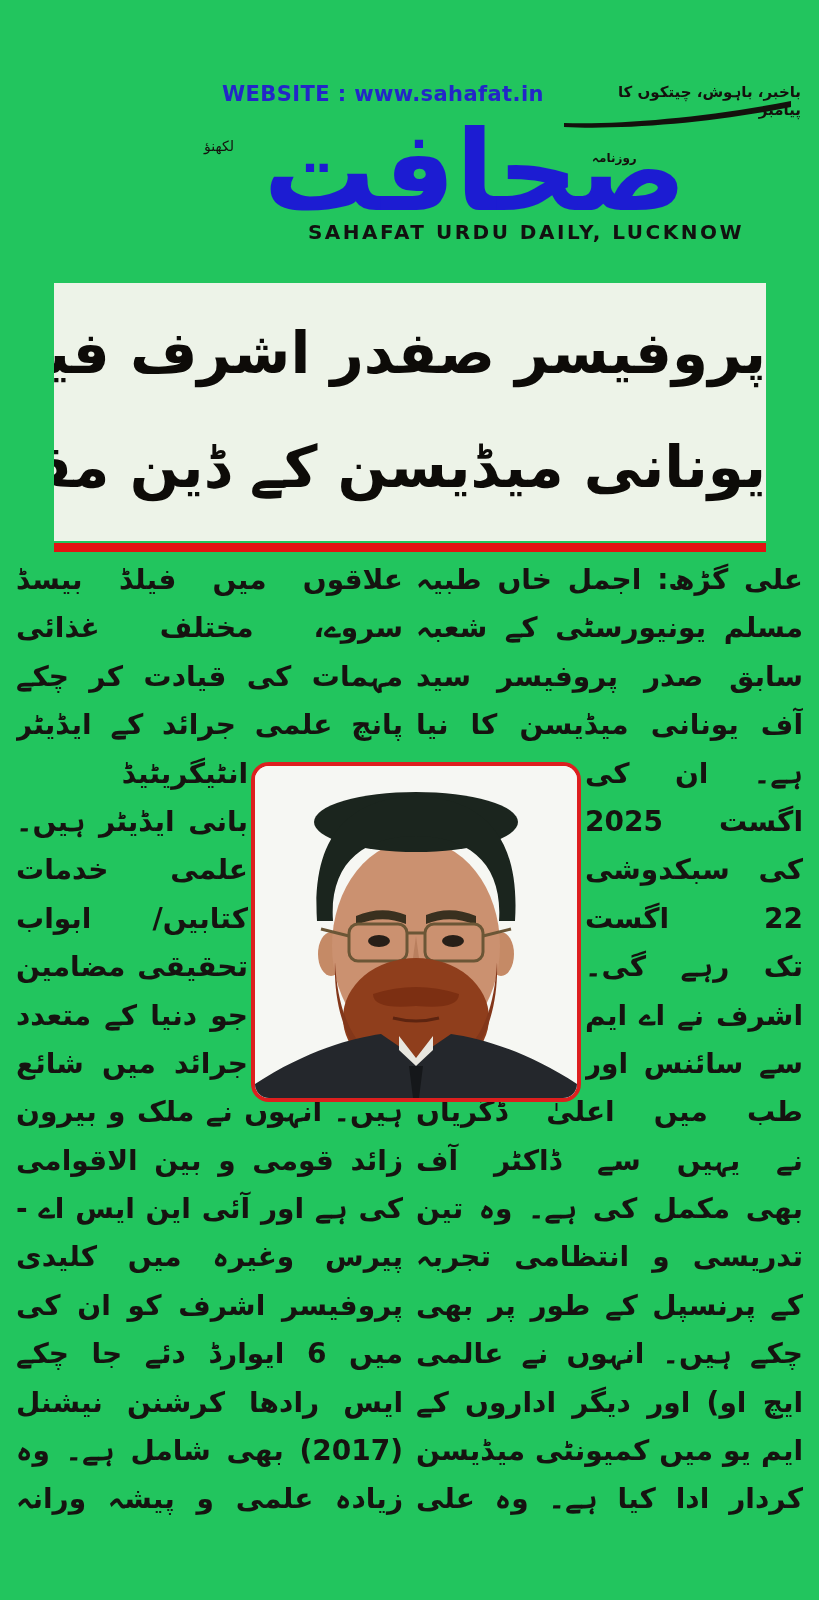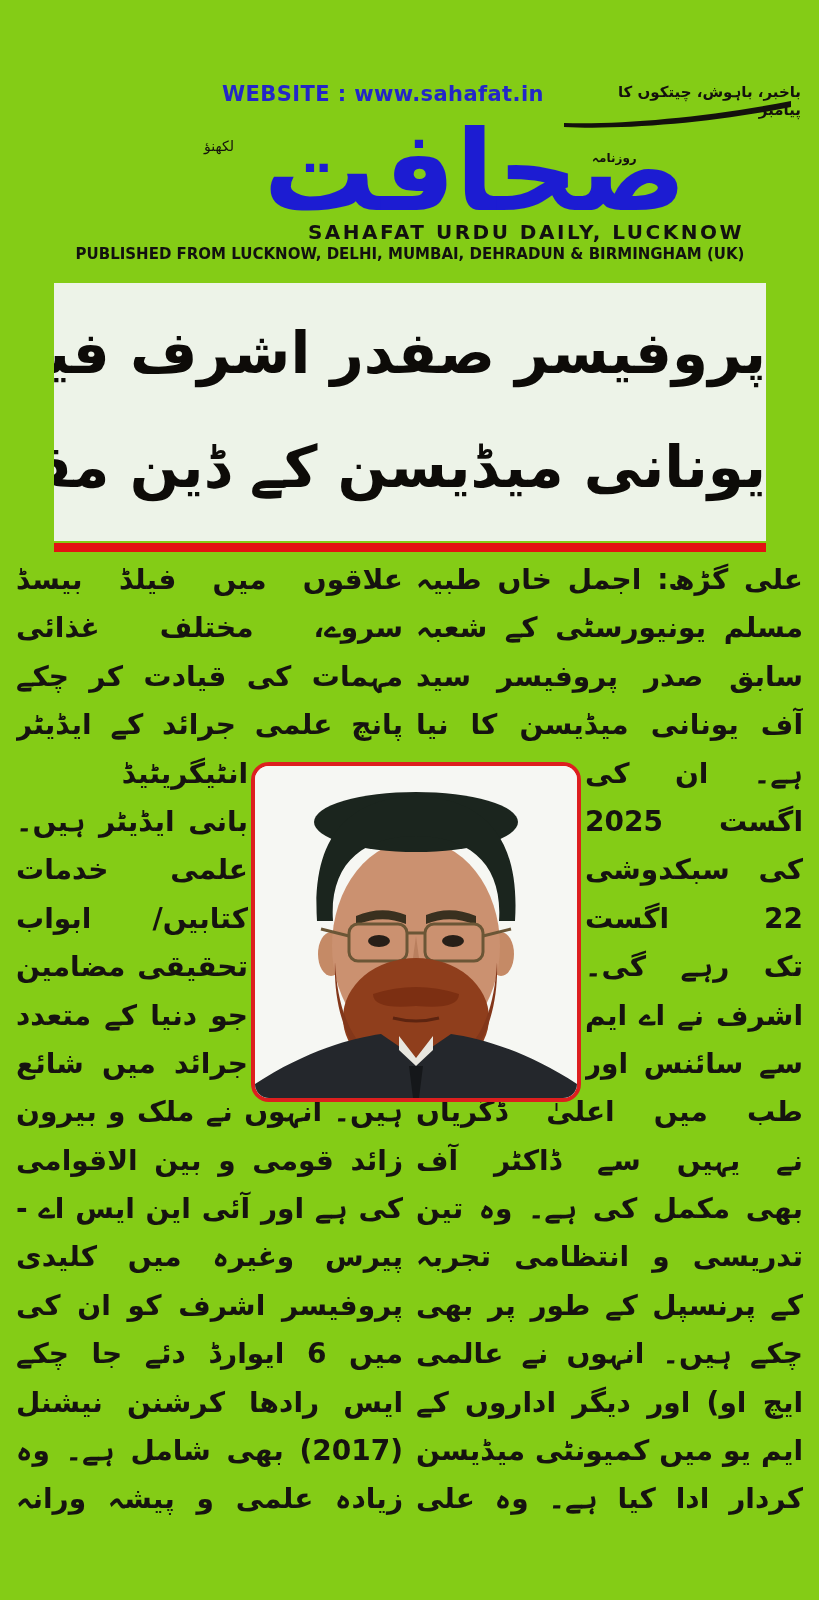--- a/index.html
+++ b/index.html
@@ -1,17 +1,17 @@
 <!DOCTYPE html>
 <html lang="ur"><head>
 <meta charset="utf-8">
 <style>
   html,body{margin:0;padding:0;}
   body{font-family:"DejaVu Sans",sans-serif;background:#888;}
-  .page{position:relative;width:819px;height:1600px;margin:0 auto;background:#84cc16;overflow:hidden;}
+  .page{position:relative;width:819px;height:1600px;margin:0 auto;background:#22c55e;overflow:hidden;}
 
   
   .website{position:absolute;left:222px;top:82px;font-size:21px;font-weight:bold;color:#2326c8;letter-spacing:.4px;}
   .tagline{position:absolute;left:596px;top:83px;width:205px;font-size:15px;font-weight:700;color:#14110d;direction:rtl;text-align:right;}
   .flourish{position:absolute;left:560px;top:99px;width:235px;height:30px;}
   .masthead{position:absolute;left:170px;top:92px;width:610px;height:158px;line-height:158px;
             font-size:112px;font-weight:bold;color:#1c1cd2;text-align:center;direction:rtl;}
   .rozanama{position:absolute;left:592px;top:151px;font-size:12px;font-weight:700;color:#14110d;direction:rtl;}
   .citymark{position:absolute;left:204px;top:138px;font-size:14px;font-weight:400;color:#14110d;direction:rtl;}
   .dailyname{position:absolute;left:130px;top:220px;width:614px;text-align:right;
@@ -49,21 +49,20 @@
 
   <div class="website">WEBSITE : www.sahafat.in</div>
   <div class="tagline">باخبر، باہوش، چیتکوں کا پیامبر</div>
   <svg class="flourish" viewBox="0 0 235 30">
     <path d="M4,24 C60,26 150,18 231,2 L231,8 C152,24 62,31 4,28 Z" fill="#14110d"></path>
   </svg>
   <div class="masthead">صحافت</div>
   <div class="rozanama">روزنامہ</div>
   <div class="citymark">لکھنؤ</div>
   <div class="dailyname">SAHAFAT URDU DAILY, LUCKNOW</div>
-  <div class="published">PUBLISHED FROM LUCKNOW, DELHI, MUMBAI, DEHRADUN &amp; BIRMINGHAM (UK)</div>
 
   <div class="hpanel">
     <div class="hline hline1">پروفیسر صفدر اشرف فیکلٹی آف</div>
     <div class="hline hline2">یونانی میڈیسن کے ڈین مقرر</div>
   </div>
   <div class="redrule"></div>
 
   <div class="col col-right">
     <div class="aline">علی گڑھ: اجمل خاں طبیہ کالج، علی گڑھ</div>
     <div class="aline">مسلم یونیورسٹی کے شعبہ تحفظی و سماجی طب کے</div>

